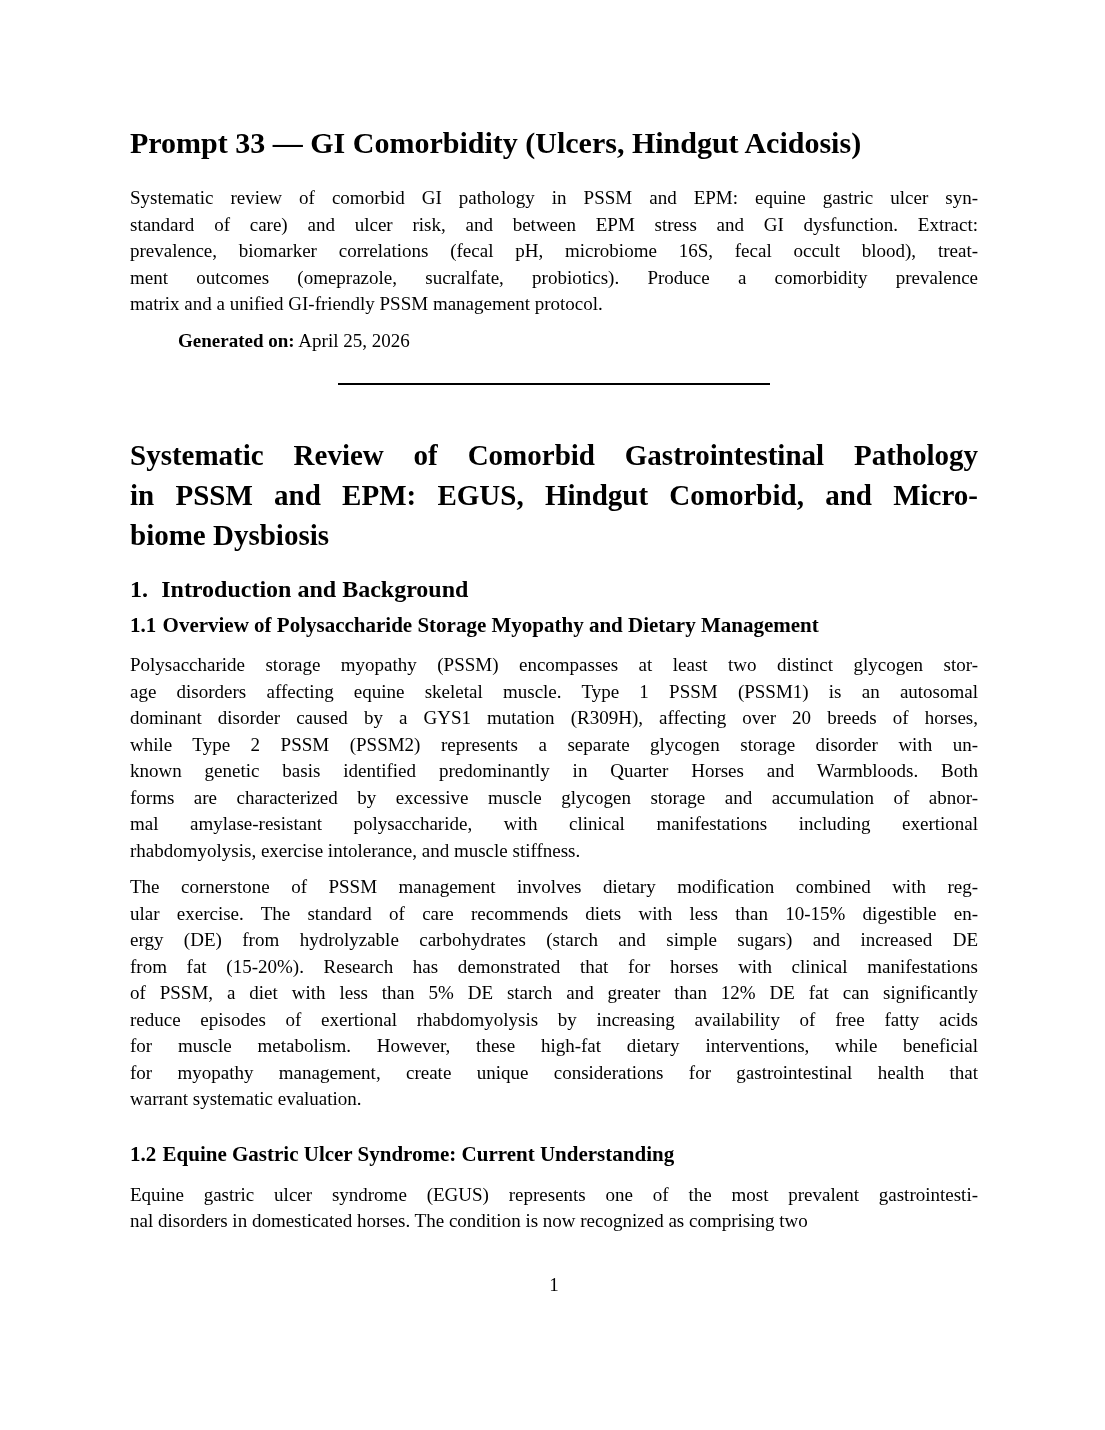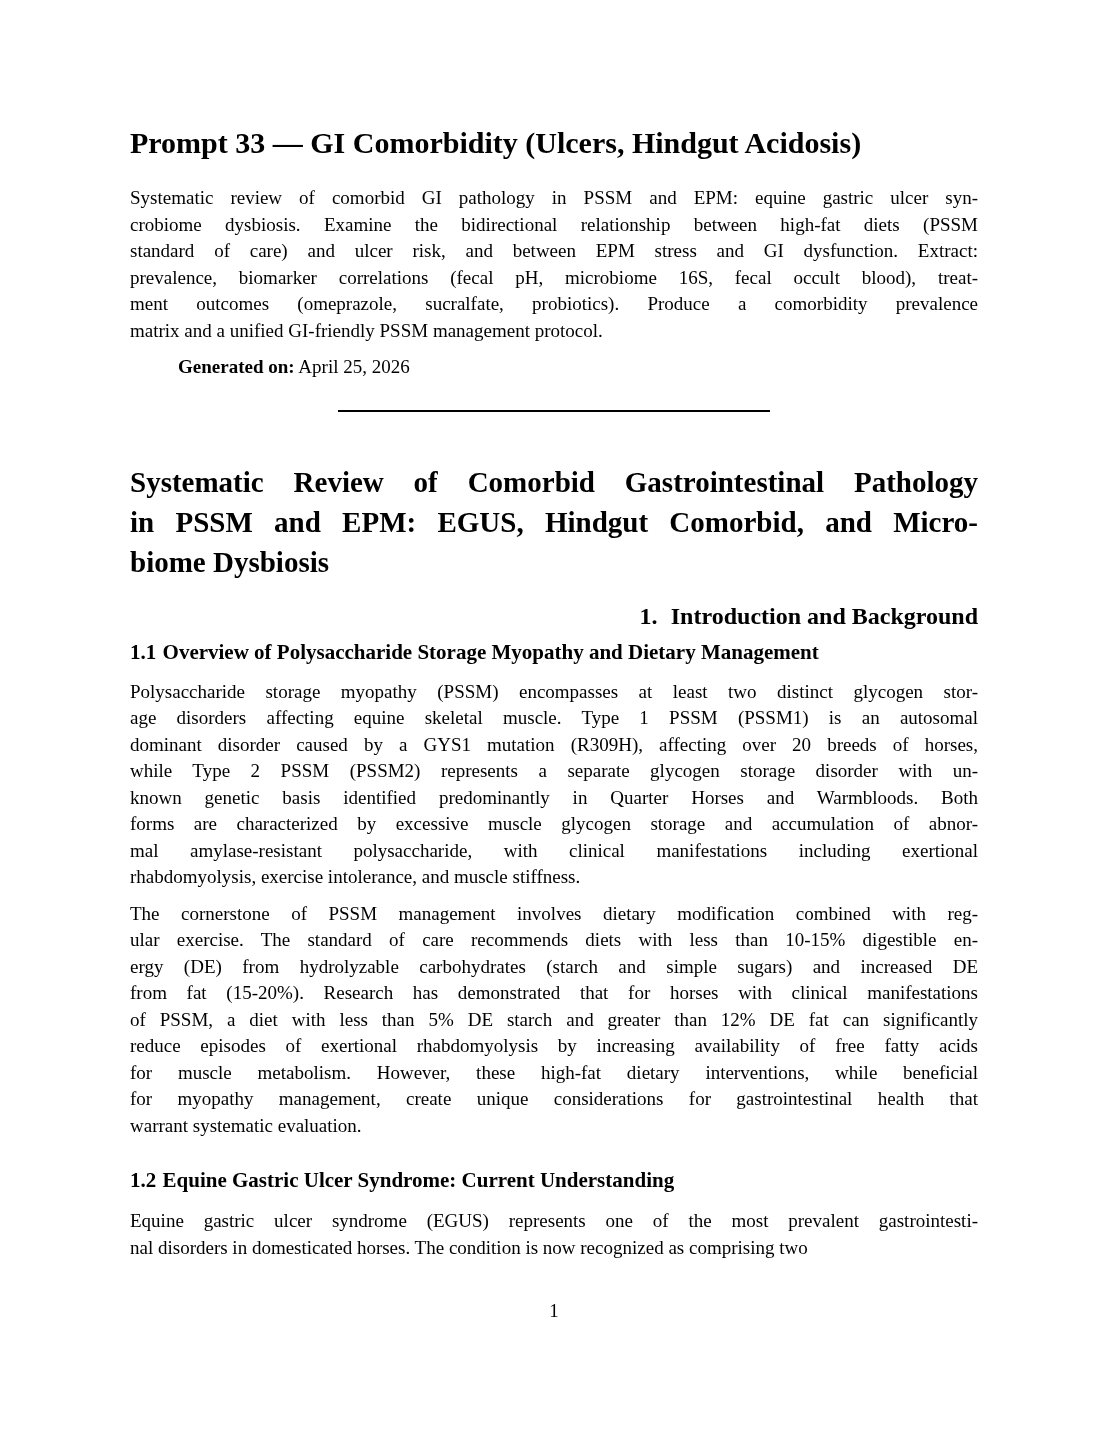--- a/index.html
+++ b/index.html
@@ -58,21 +58,20 @@
     margin-top: 50px;
     font-size: 29px;
     font-weight: bold;
     line-height: 40px;
   }
   .sec-heading {
     margin-top: 19px;
     font-size: 24px;
     font-weight: bold;
     line-height: 30px;
-    text-align: right;
   }
   .sec-heading .secnum { margin-right: 0.55em; }
   .subsec-heading {
     margin-top: 8px;
     font-size: 21px;
     font-weight: bold;
     line-height: 26px;
   }
   .subsec-heading .secnum { margin-right: 0.30em; }
 
@@ -90,21 +89,20 @@
 </head>
 <body>
 
 <div class="sheet">
   <div class="textblock">
 
     <h1 class="prompt-title">Prompt 33 — GI Comorbidity (Ulcers, Hindgut Acidosis)</h1>
 
     <div class="body-text">
         <div class="jline">Systematic review of comorbid GI pathology in PSSM and EPM: equine gastric ulcer syn-</div>
-        <div class="jline">crobiome dysbiosis. Examine the bidirectional relationship between high-fat diets (PSSM</div>
         <div class="jline">standard of care) and ulcer risk, and between EPM stress and GI dysfunction. Extract:</div>
         <div class="jline">prevalence, biomarker correlations (fecal pH, microbiome 16S, fecal occult blood), treat-</div>
         <div class="jline">ment outcomes (omeprazole, sucralfate, probiotics). Produce a comorbidity prevalence</div>
         <div class="jline final">matrix and a unified GI-friendly PSSM management protocol.</div>
       </div>
 
     <div class="generated-line">
       <span class="label">Generated on:</span>
       <span>April 25, 2026</span>
     </div>

